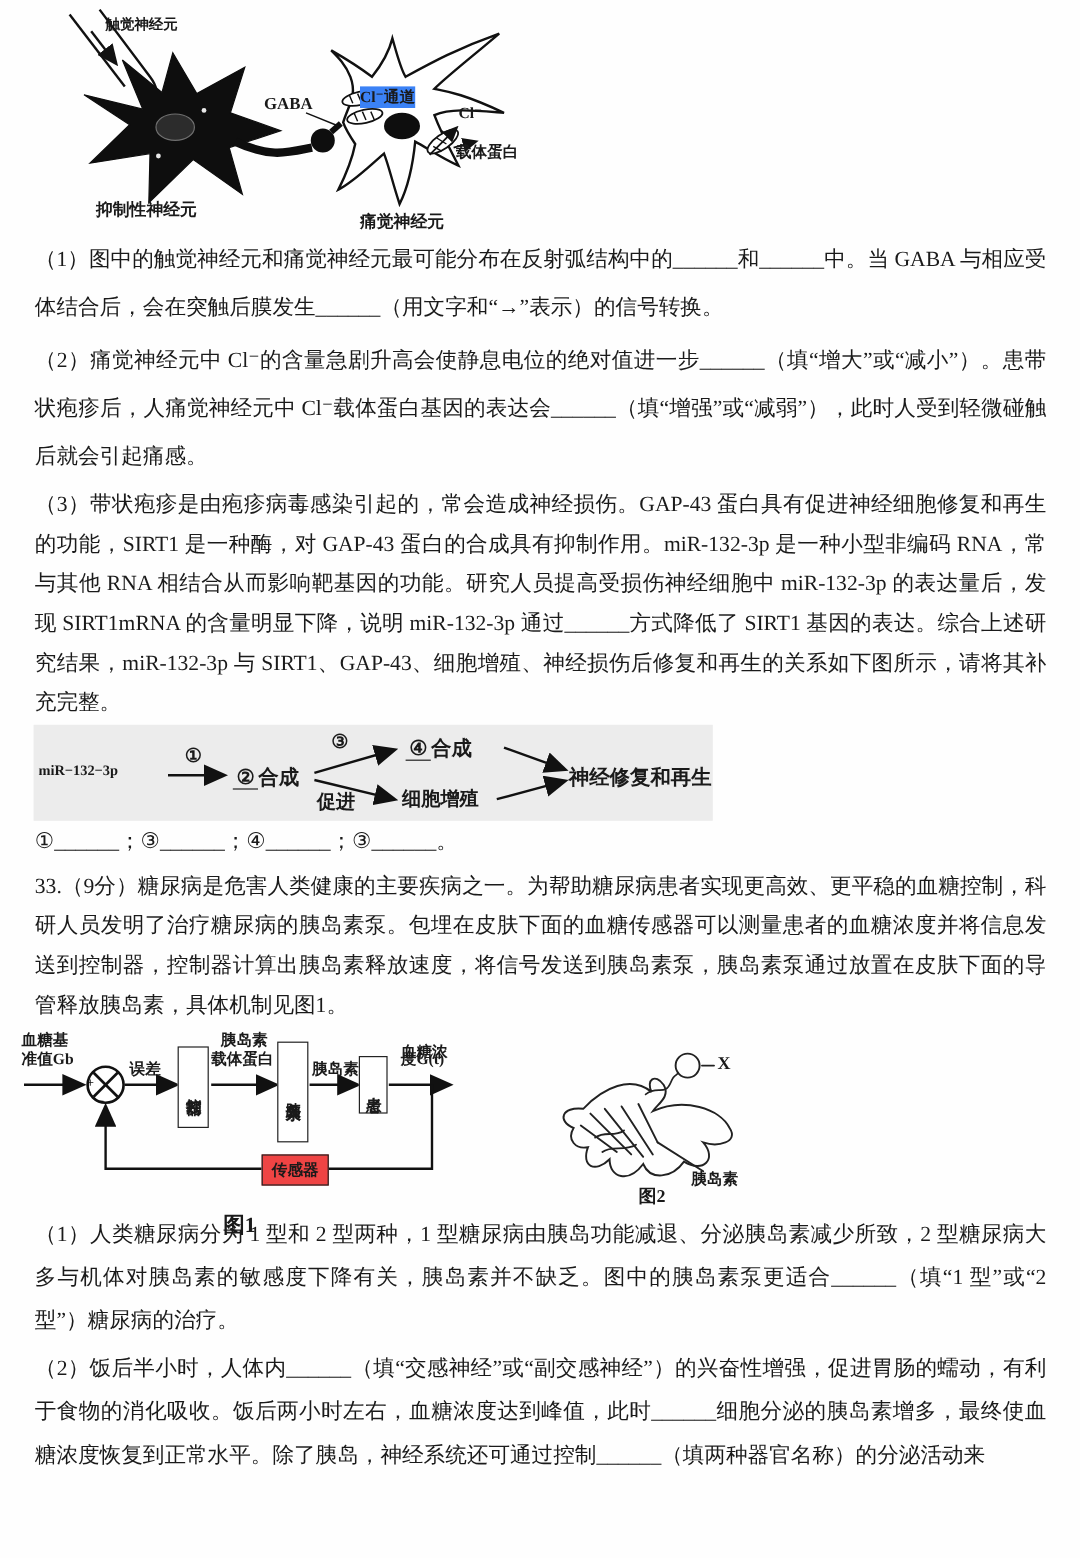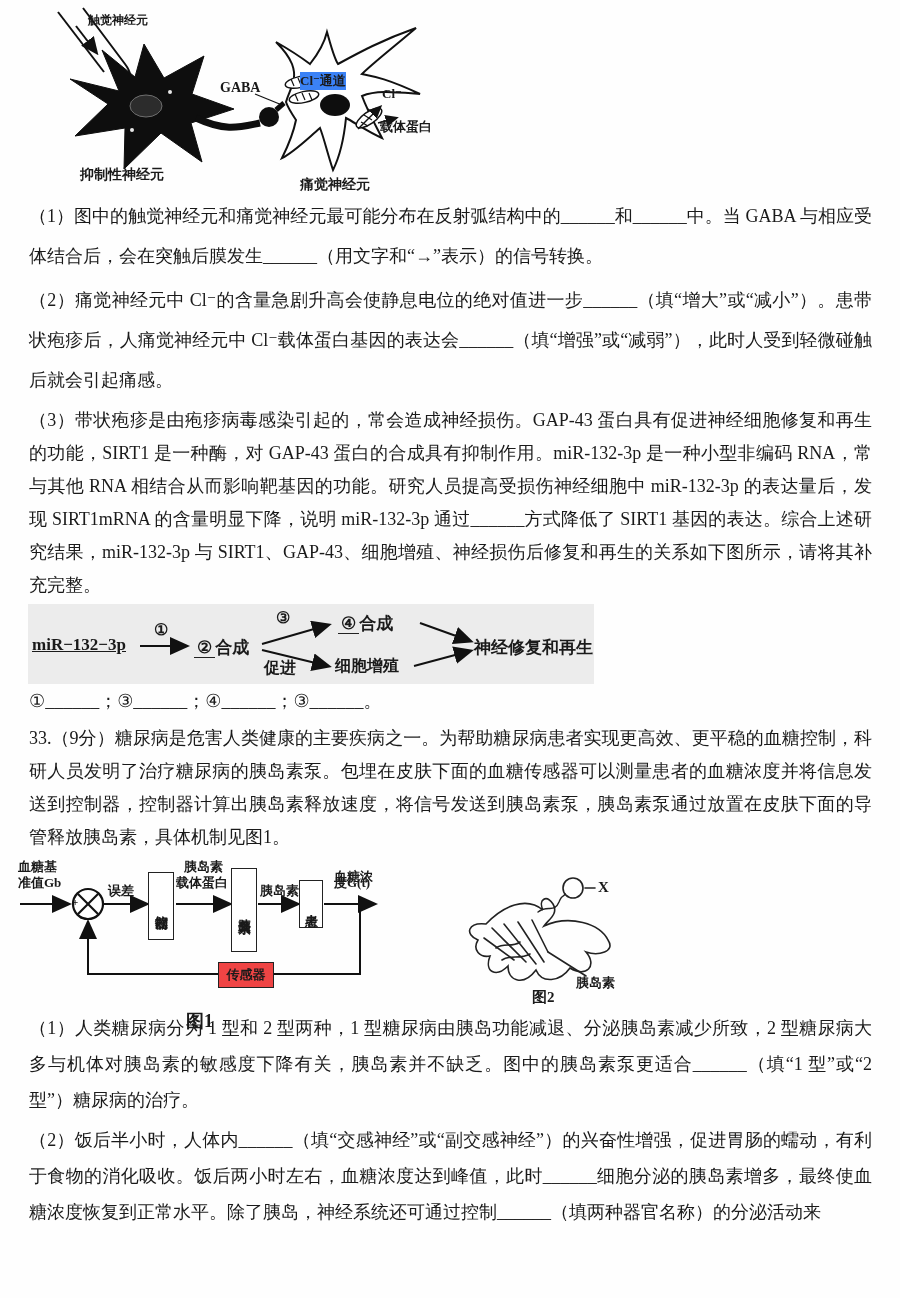--- a/index.html
+++ b/index.html
@@ -96,21 +96,21 @@
       <marker id="ah2" markerWidth="10" markerHeight="9" refX="8" refY="4.5" orient="auto">
         <polygon points="0,0 10,4.5 0,9" fill="#111"></polygon>
       </marker>
     </defs>
     <line x1="112" y1="42" x2="158" y2="42" stroke="#111" stroke-width="2" marker-end="url(#ah2)"></line>
     <line x1="234" y1="40" x2="300" y2="21" stroke="#111" stroke-width="2" marker-end="url(#ah2)"></line>
     <line x1="234" y1="46" x2="300" y2="62" stroke="#111" stroke-width="2" marker-end="url(#ah2)"></line>
     <line x1="392" y1="19" x2="442" y2="37" stroke="#111" stroke-width="2" marker-end="url(#ah2)"></line>
     <line x1="386" y1="62" x2="442" y2="47" stroke="#111" stroke-width="2" marker-end="url(#ah2)"></line>
   </svg>
-  <div class="fig-label" style="left:4px;top:31px;font-size:17px;text-decoration:underline;">miR−132−3p</div>
+  <div class="fig-label" style="left:4px;top:31px;font-size:12px;">miR−132−3p</div>
   <div class="fig-label" style="left:126px;top:16px;font-size:16px;">①</div>
   <div class="fig-label" style="left:166px;top:32px;font-size:17px;">
     <span class="u">②</span><span>合成</span>
   </div>
   <div class="fig-label" style="left:248px;top:4px;font-size:16px;">③</div>
   <div class="fig-label" style="left:236px;top:54px;font-size:16px;">促进</div>
   <div class="fig-label" style="left:310px;top:8px;font-size:17px;">
     <span class="u">④</span><span>合成</span>
   </div>
   <div class="fig-label" style="left:307px;top:52px;font-size:16px;">细胞增殖</div>

